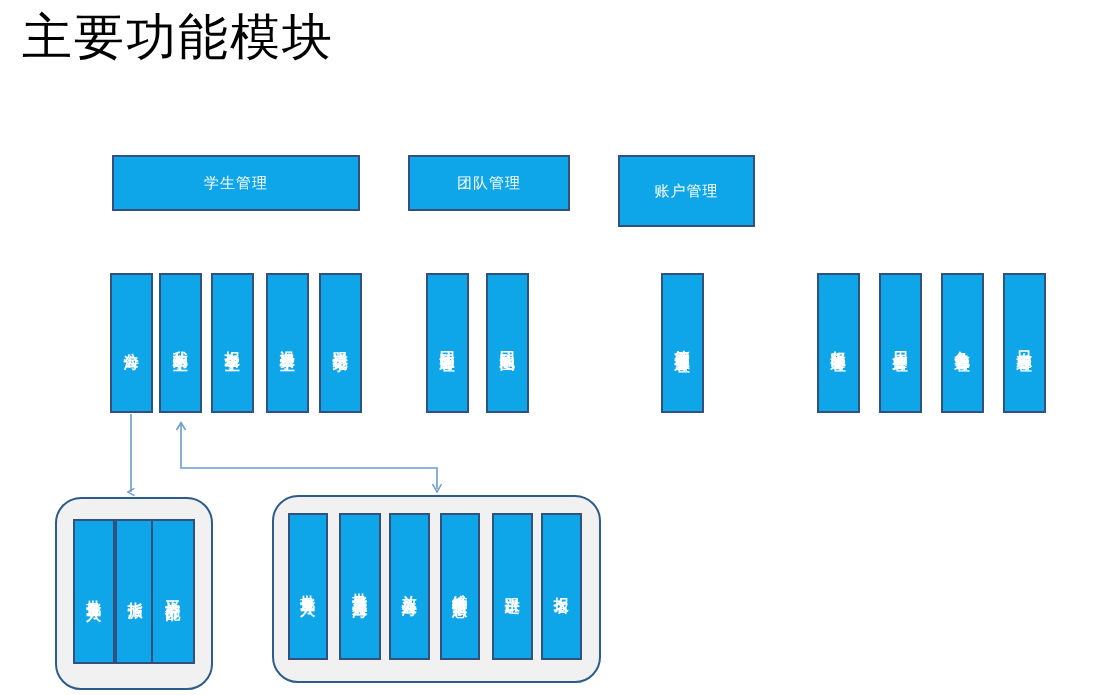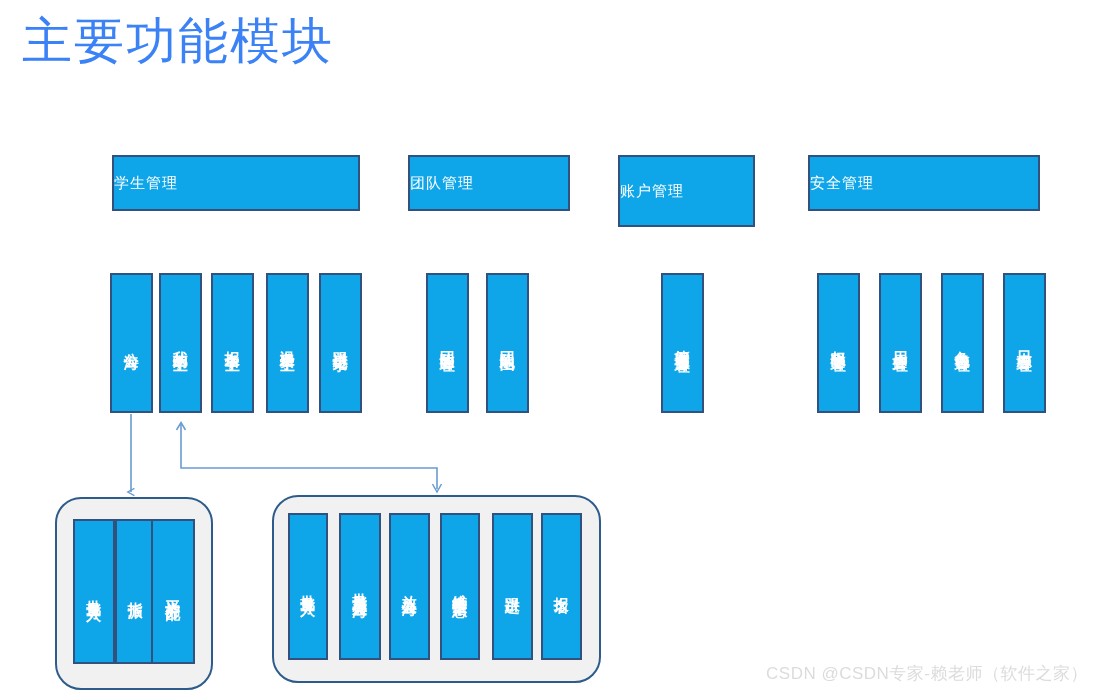--- a/index.html
+++ b/index.html
@@ -17,36 +17,36 @@
     height: 695px;
     background: #ffffff;
     font-family: "Liberation Sans", sans-serif;
   }
 
   
   #page-title {
     position: absolute;
     left: 22px;
     top: 8px;
-    font-family: Liberation Sans, sans-serif;
+    font-family: Liberation Mono, monospace;
     font-size: 50px;
     line-height: 66px;
     letter-spacing: 2px;
-    color: #3b82f6;
+    color: #000000;
     white-space: nowrap;
   }
 
   
   .box {
     position: absolute;
     background: #0FA5E9;
     border: 2px solid #33517E;
     display: flex;
     align-items: center;
-    justify-content: flex-start;
+    justify-content: center;
     color: #ffffff;
   }
 
   .box-h {
     font-size: 15px;
     letter-spacing: 1px;
     white-space: nowrap;
   }
 
   
@@ -126,23 +126,20 @@
   </div>
 
   <div class="box box-h" style="left:408px; top:155px; width:162px; height:56px;">
     <span>团队管理</span>
   </div>
 
   <div class="box box-h" style="left:618px; top:155px; width:137px; height:72px;">
     <span>账户管理</span>
   </div>
 
-  <div class="box box-h" style="left:808px; top:155px; width:232px; height:56px;">
-    <span>安全管理</span>
-  </div>
 
   <div class="box box-v" style="left:110px; top:273px; width:43px; height:140px;">
     <span class="vlabel">公海</span>
   </div>
   <div class="box box-v" style="left:159px; top:273px; width:43px; height:140px;">
     <span class="vlabel">我的学生</span>
   </div>
   <div class="box box-v" style="left:211px; top:273px; width:43px; height:140px;">
     <span class="vlabel">报名学生</span>
   </div>
@@ -203,15 +200,14 @@
   <div class="box box-v" style="left:440px; top:513px; width:40px; height:147px;">
     <span class="vlabel">维护学生信息</span>
   </div>
   <div class="box box-v" style="left:492px; top:513px; width:41px; height:147px;">
     <span class="vlabel">跟进</span>
   </div>
   <div class="box box-v" style="left:541px; top:513px; width:41px; height:147px;">
     <span class="vlabel">报名</span>
   </div>
 
-  <div id="watermark">CSDN @CSDN专家-赖老师（软件之家）</div>
 
 </div>
 
 </body></html>

